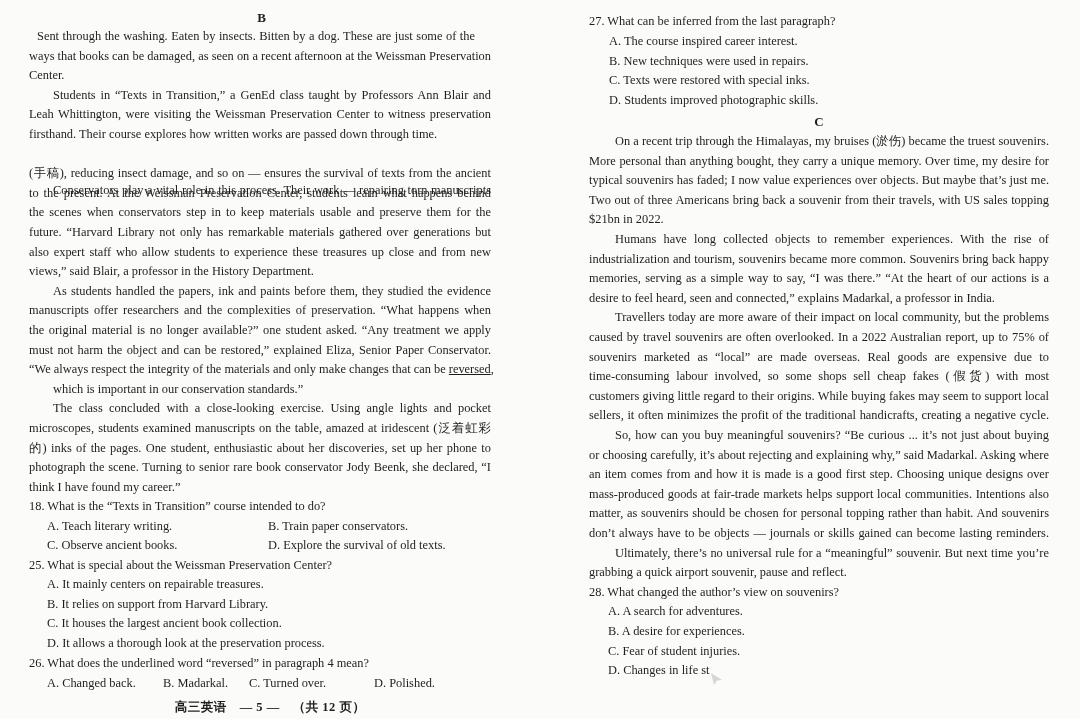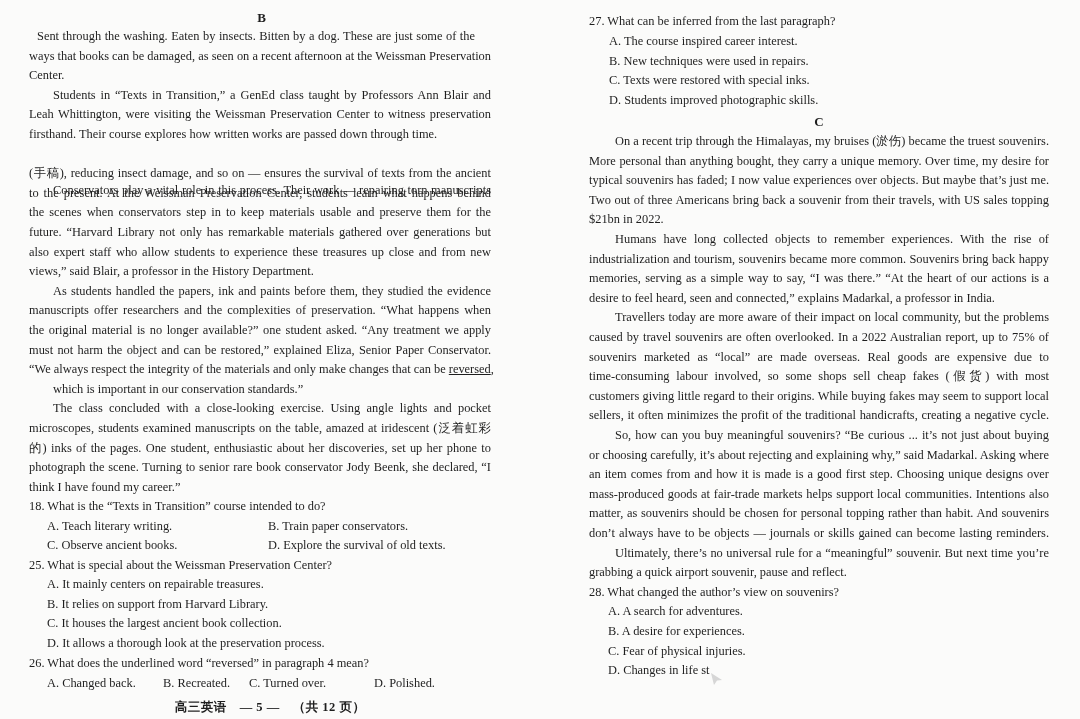--- a/index.html
+++ b/index.html
@@ -56,21 +56,21 @@
       <div class="line" style="top: 516.5px; left: 239px; width: 220px;">B. Train paper conservators.</div>
       <div class="line" style="top: 536px; left: 18px; width: 220px;">C. Observe ancient books.</div>
       <div class="line" style="top: 536px; left: 239px; width: 220px;">D. Explore the survival of old texts.</div>
       <div class="line" style="top: 555.5px; left: 0px; width: 462px;">25. What is special about the Weissman Preservation Center?</div>
       <div class="line" style="top: 575px; left: 18px; width: 440px;">A. It mainly centers on repairable treasures.</div>
       <div class="line" style="top: 594.6px; left: 18px; width: 440px;">B. It relies on support from Harvard Library.</div>
       <div class="line" style="top: 614.2px; left: 18px; width: 440px;">C. It houses the largest ancient book collection.</div>
       <div class="line" style="top: 633.8px; left: 18px; width: 440px;">D. It allows a thorough look at the preservation process.</div>
       <div class="line" style="top: 653.5px; left: 0px; width: 462px;">26. What does the underlined word “reversed” in paragraph 4 mean?</div>
       <div class="line" style="top: 674px; left: 18px; width: 110px;">A. Changed back.</div>
-      <div class="line" style="top: 674px; left: 134px; width: 110px;">B. Recreated.</div>
+      <div class="line" style="top: 674px; left: 134px; width: 110px;">B. Madarkal.</div>
       <div class="line" style="top: 674px; left: 220px; width: 110px;">C. Turned over.</div>
       <div class="line" style="top: 674px; left: 345px; width: 110px;">D. Polished.</div>
     </div>
 </div>
 
 <div class="col right">
   <div id="right-q27">
       <div class="line" style="top: 12px; left: 0px; width: 460px;">27. What can be inferred from the last paragraph?</div>
       <div class="line" style="top: 32px; left: 20px; width: 440px;">A. The course inspired career interest.</div>
       <div class="line" style="top: 51.6px; left: 20px; width: 440px;">B. New techniques were used in repairs.</div>
@@ -100,21 +100,21 @@
       <div class="line just" style="top: 484.8px; left: 0px; width: 460px;">mass-produced goods at fair-trade markets helps support local communities. Intentions also</div>
       <div class="line just" style="top: 504.4px; left: 0px; width: 460px;">matter, as souvenirs should be chosen for personal topping rather than habit. And souvenirs</div>
       <div class="line just" style="top: 524px; left: 0px; width: 460px;">don’t always have to be objects — journals or skills gained can become lasting reminders.</div>
       <div class="line just" style="top: 543.6px; left: 26px; width: 434px;">Ultimately, there’s no universal rule for a “meaningful” souvenir. But next time you’re</div>
       <div class="line" style="top: 563.2px; left: 0px; width: 460px;">grabbing a quick airport souvenir, pause and reflect.</div>
     </div>
   <div id="right-q28">
       <div class="line" style="top: 582.8px; left: 0px; width: 460px;">28. What changed the author’s view on souvenirs?</div>
       <div class="line" style="top: 602.4px; left: 19px; width: 440px;">A. A search for adventures.</div>
       <div class="line" style="top: 622px; left: 19px; width: 440px;">B. A desire for experiences.</div>
-      <div class="line" style="top: 641.6px; left: 19px; width: 440px;">C. Fear of physical injuries.</div>
+      <div class="line" style="top: 641.6px; left: 19px; width: 440px;">C. Fear of student injuries.</div>
       <div class="line" style="top: 661.2px; left: 19px; width: 440px;">D. Changes in life st</div>
     </div>
 </div>
 
 <div class="footer">高三英语　— 5 —　（共 12 页）</div>
 
 <svg class="cursor" viewBox="0 0 14 14">
   <path d="M1 1 L12 8 L7 8.5 L4 13 Z" fill="#cfcfcf" opacity="0.85"></path>
 </svg>
 

